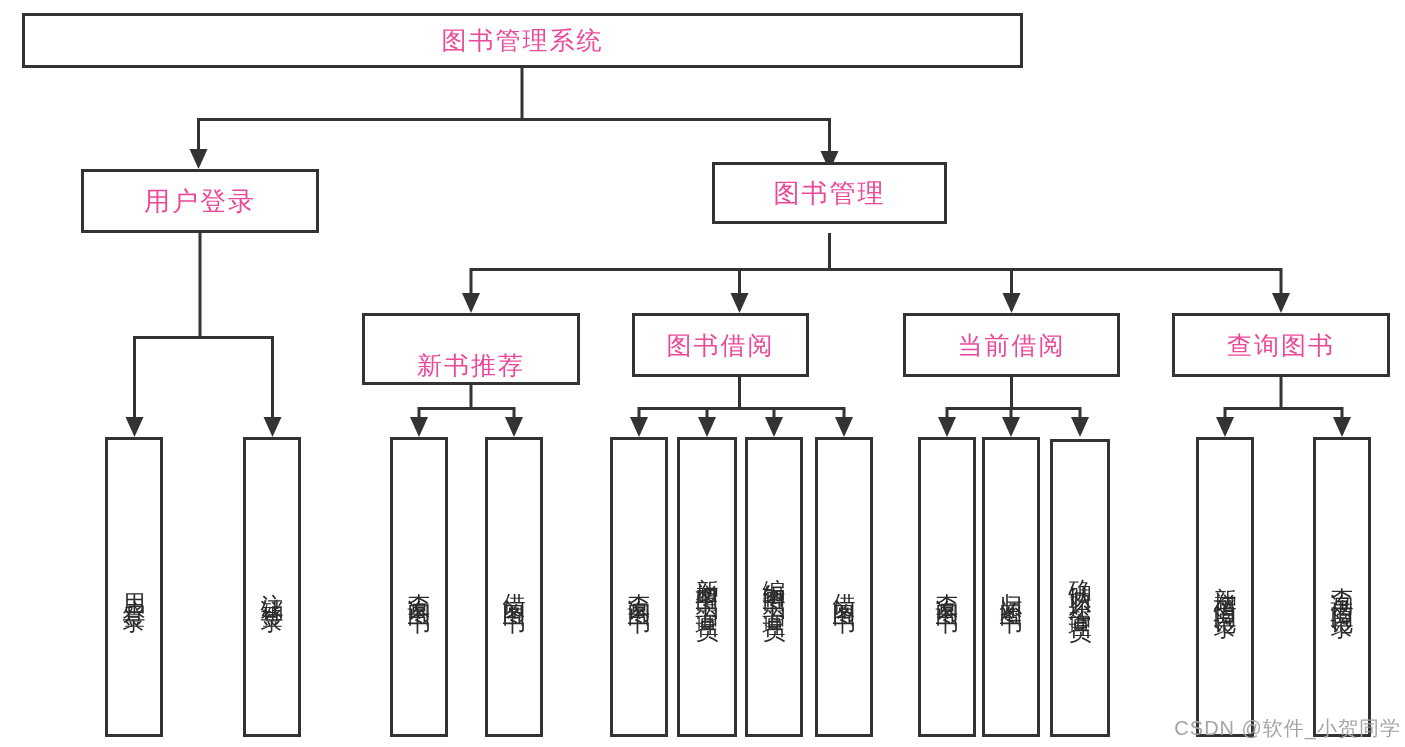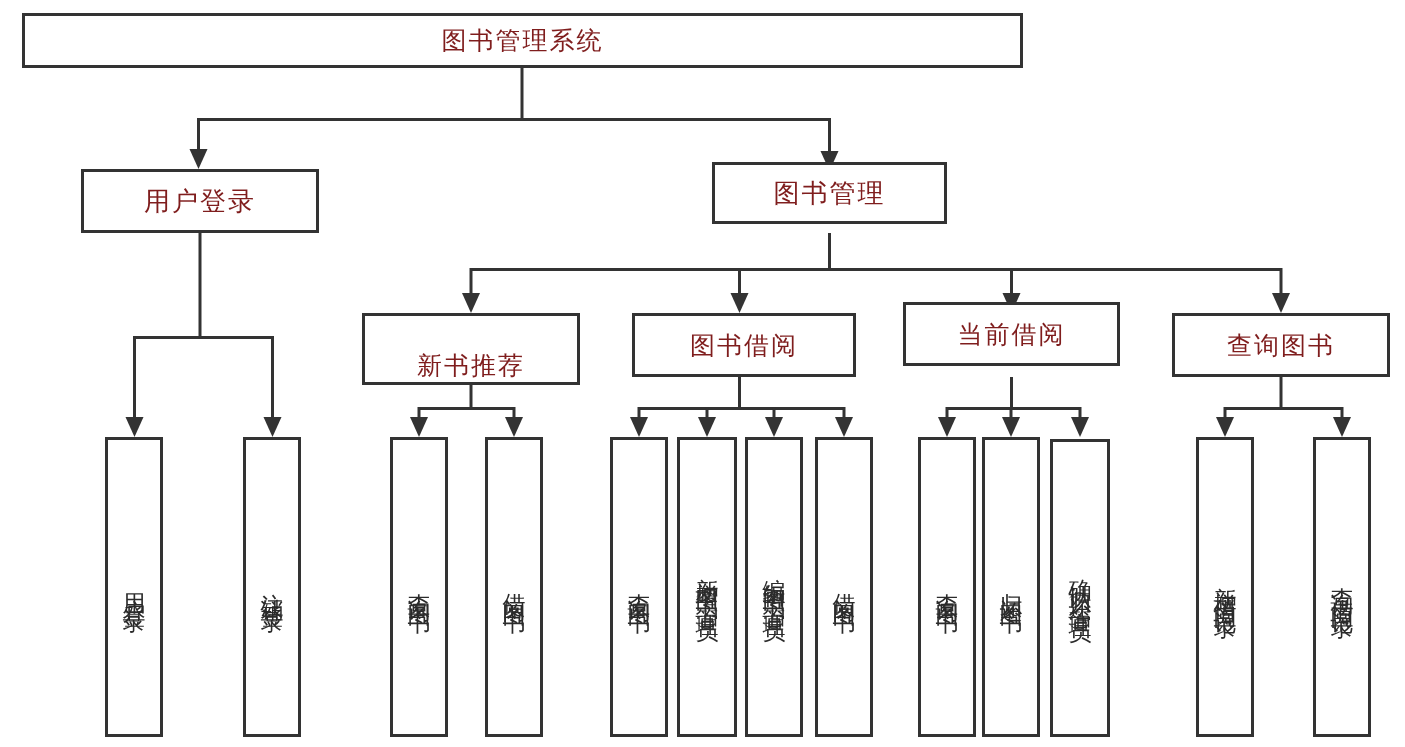--- a/index.html
+++ b/index.html
@@ -11,21 +11,21 @@
     overflow:hidden;
   }
   .box{
     position:absolute;
     box-sizing:border-box;
     border:3px solid #333333;
     background:#ffffff;
     display:flex;
     align-items:center;
     justify-content:center;
-    color:#7f1d1d;
+    color:#ec4899;
     letter-spacing:2px;
   }
   .box.h1{font-size:25px;}
   .box.h2{font-size:26px;}
   .box.h3{font-size:25px;}
   .col{
     position:absolute;
     box-sizing:border-box;
     border:3px solid #333333;
     background:#ffffff;
@@ -128,24 +128,24 @@
   <div class="box h2" style="left:81px;top:169px;width:238px;height:64px;">
     <span>用户登录</span>
   </div>
   <div class="box h2" style="left:712px;top:162px;width:235px;height:62px;">
     <span>图书管理</span>
   </div>
 
   <div class="box h3" style="left:362px;top:313px;width:218px;height:72px;align-items:flex-end;">
     <span>新书推荐</span>
   </div>
-  <div class="box h3" style="left:632px;top:313px;width:224px;height:64px;">
+  <div class="box h3" style="left:632px;top:313px;width:177px;height:64px;">
     <span>图书借阅</span>
   </div>
-  <div class="box h3" style="left:903px;top:302px;width:217px;height:64px;">
+  <div class="box h3" style="left:903px;top:313px;width:217px;height:64px;">
     <span>当前借阅</span>
   </div>
   <div class="box h3" style="left:1172px;top:313px;width:218px;height:64px;">
     <span>查询图书</span>
   </div>
 
   <div class="col" style="left:105px;top:437px;width:58px;height:300px;">
     <span>用户登录</span>
   </div>
   <div class="col" style="left:243px;top:437px;width:58px;height:300px;">
@@ -182,14 +182,15 @@
     <span>确认归还（管理员）</span>
   </div>
 
   <div class="col" style="left:1196px;top:437px;width:58px;height:300px;">
     <span>新增借阅记录</span>
   </div>
   <div class="col" style="left:1313px;top:437px;width:58px;height:300px;">
     <span>查询借阅记录</span>
   </div>
 
+  <div class="watermark">CSDN @软件_小贺同学</div>
 
 </div>
 
 </body></html>

